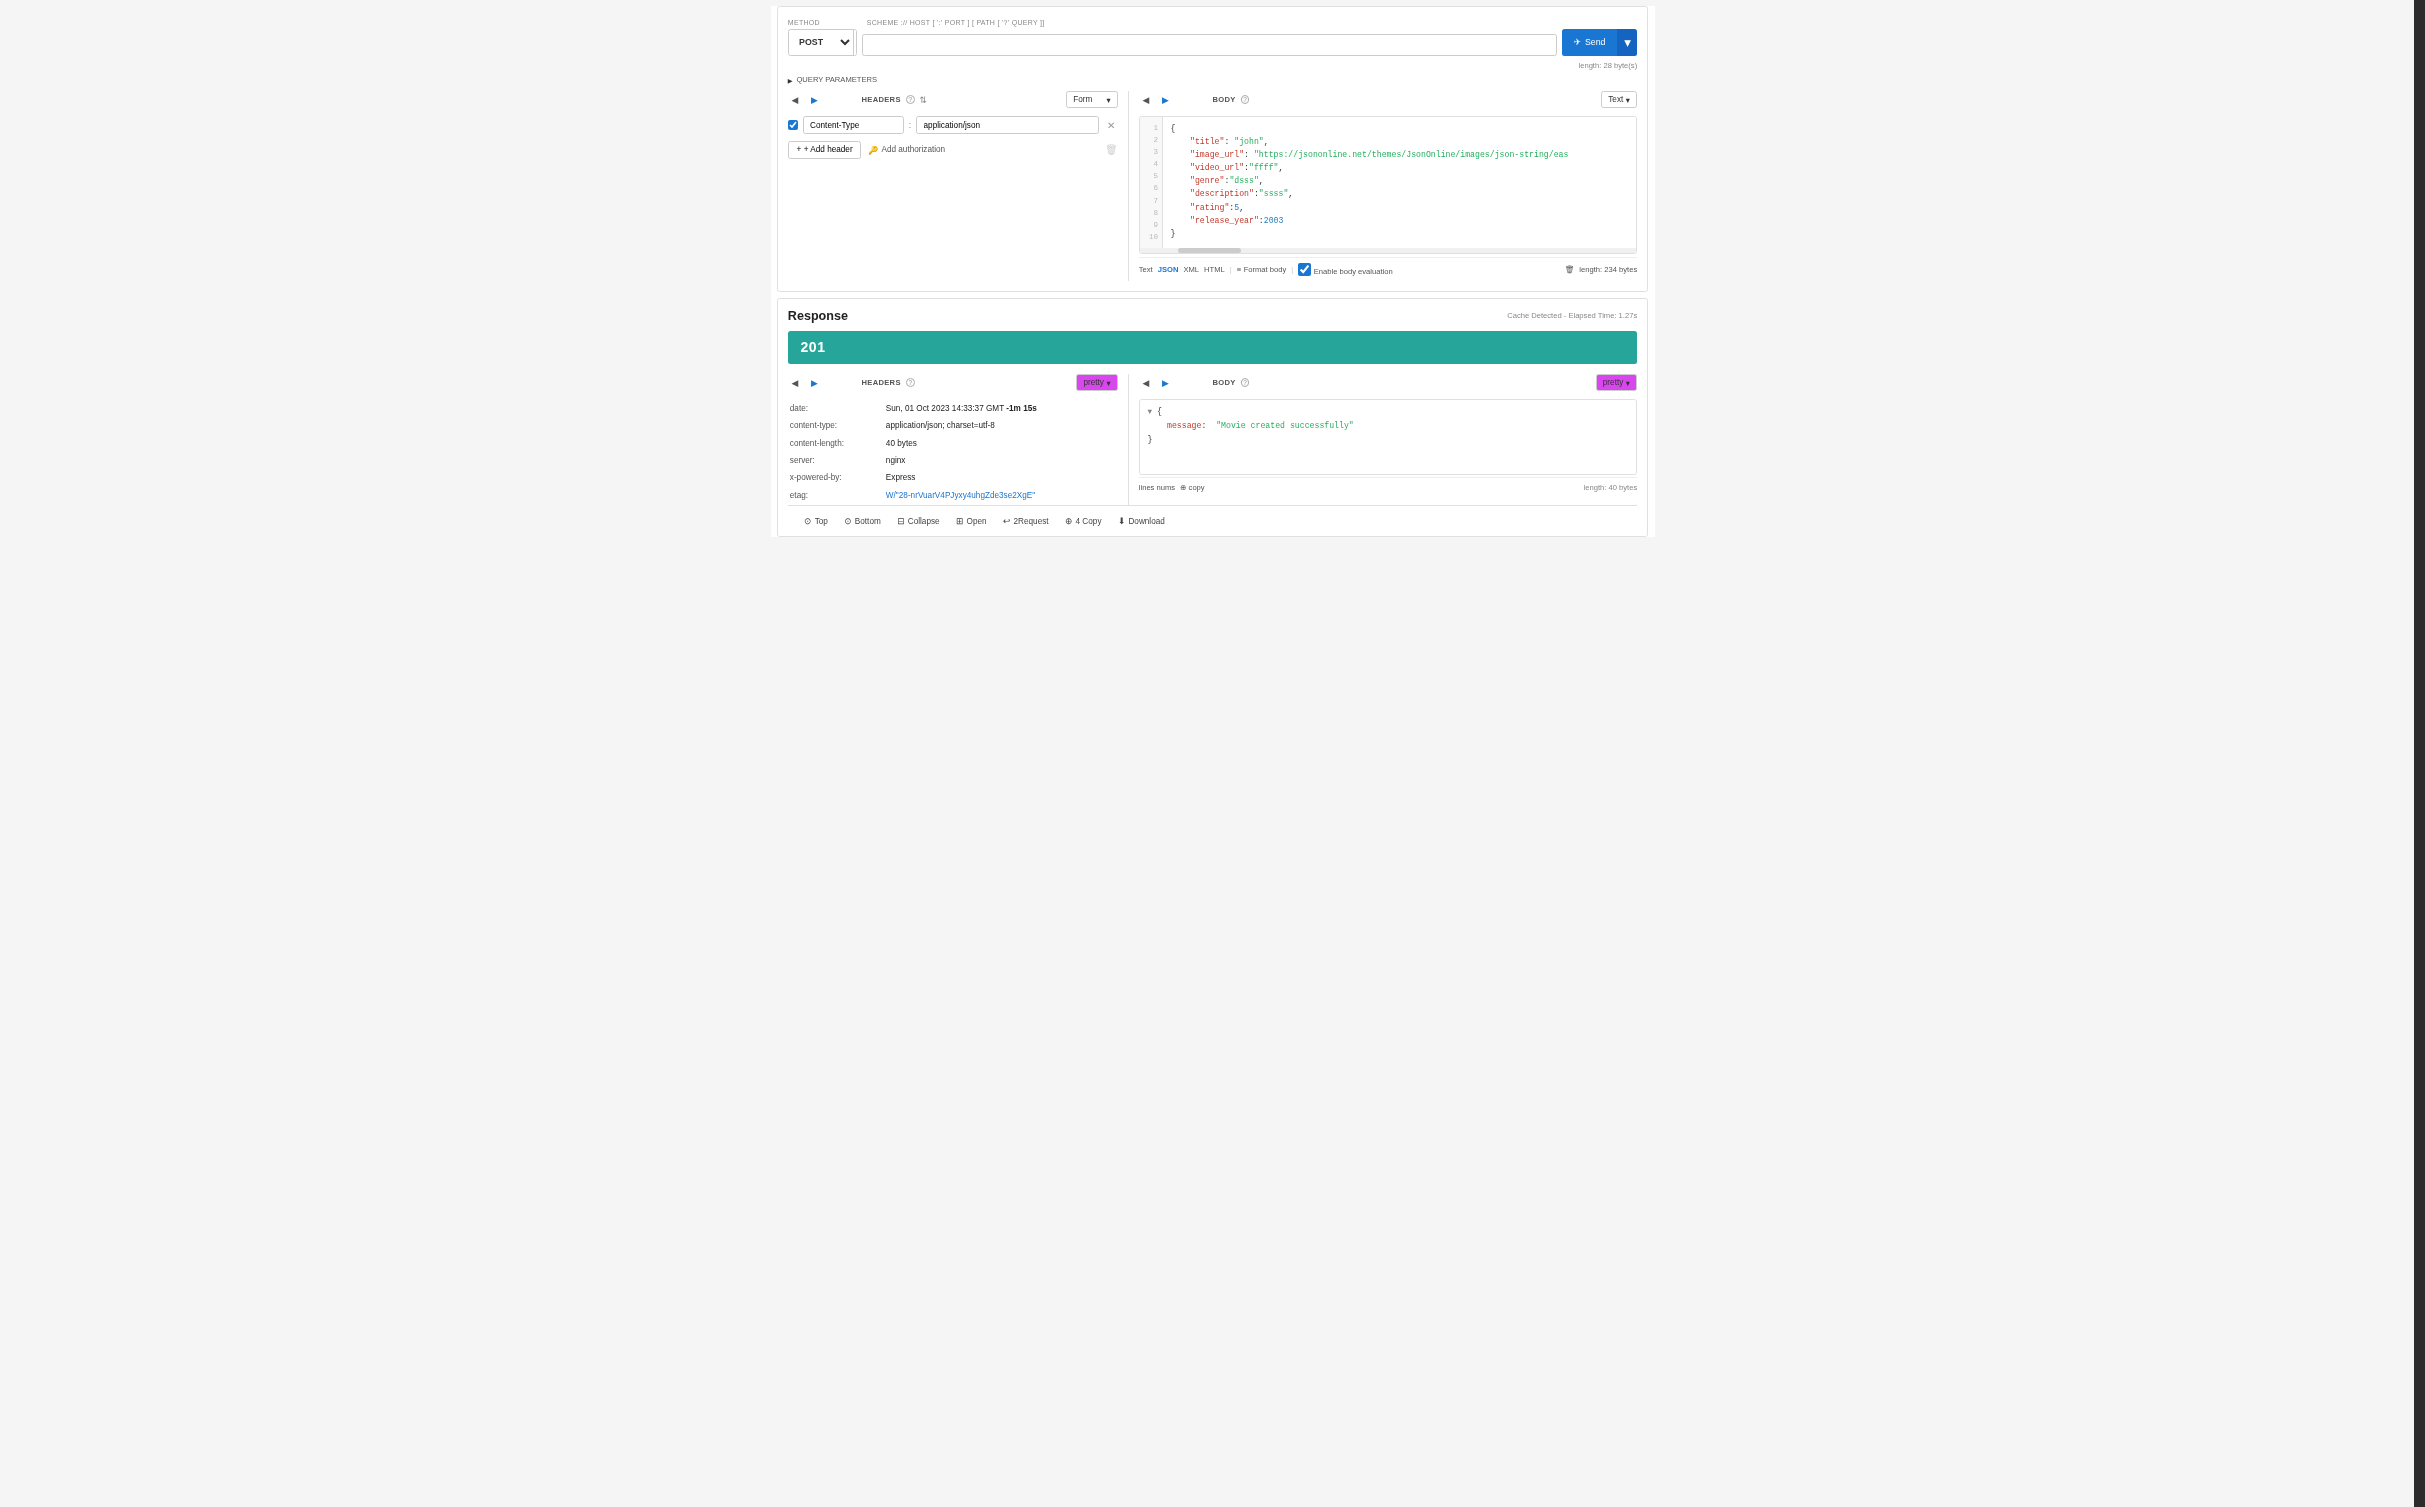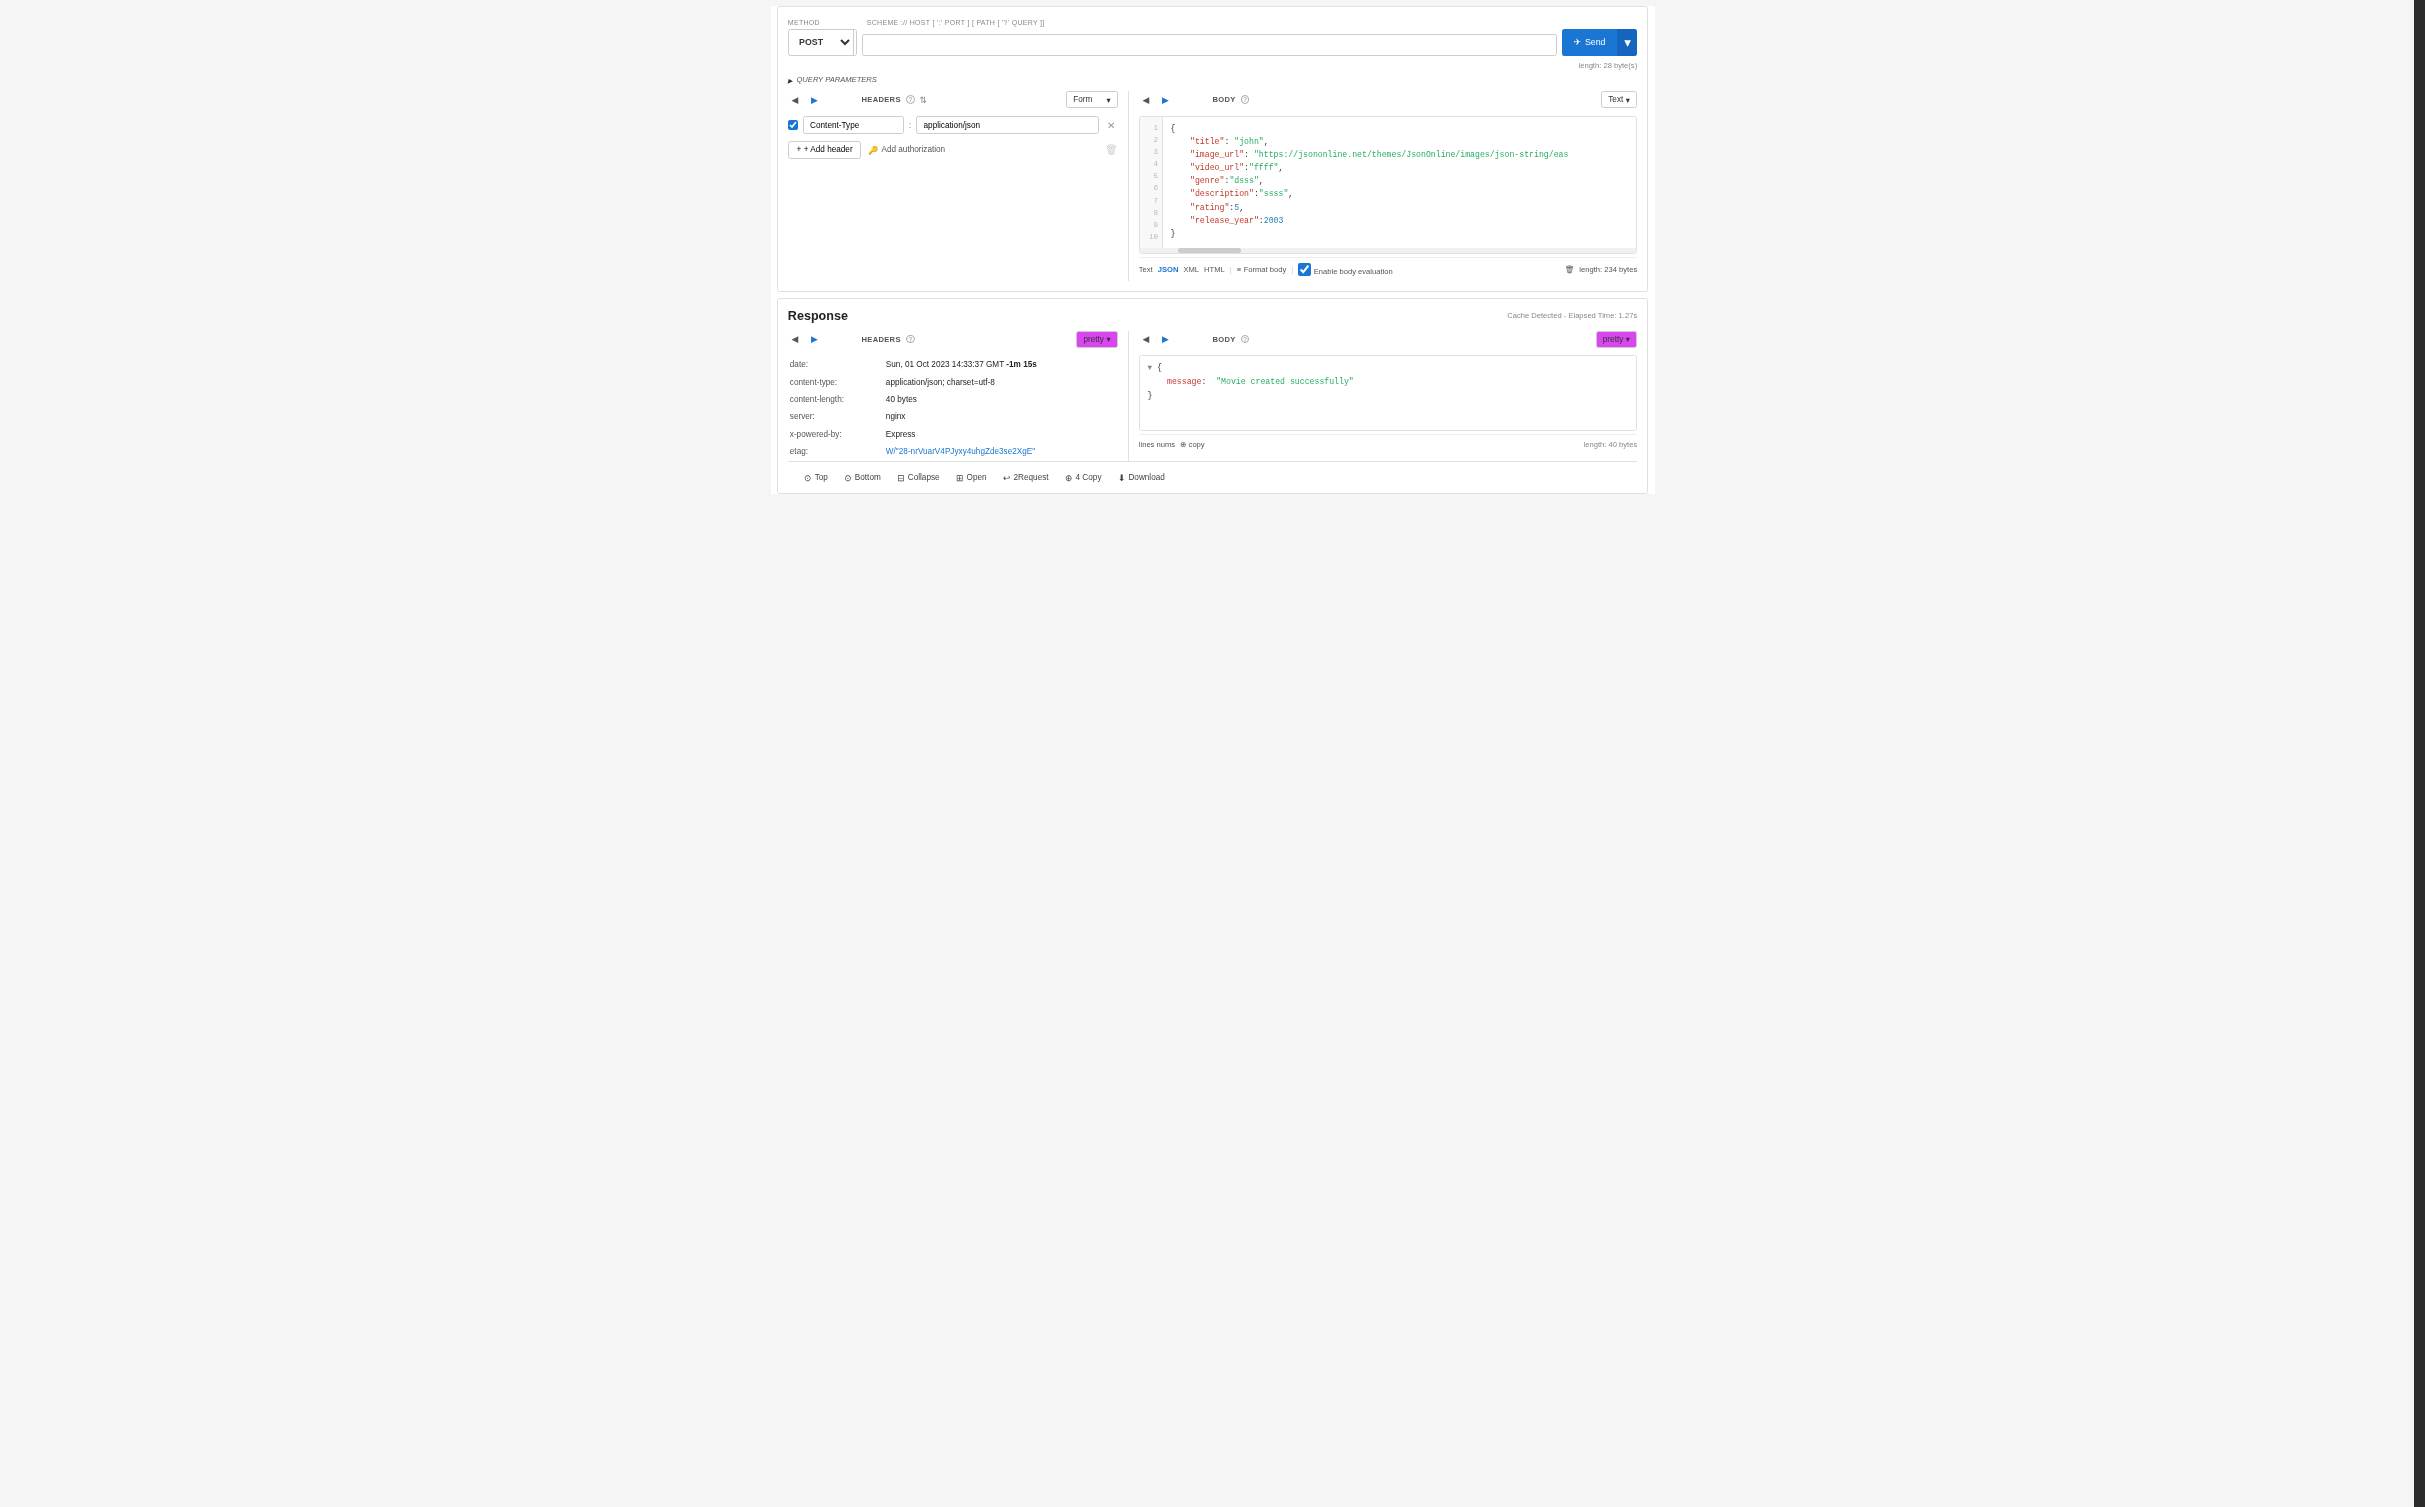--- a/index.html
+++ b/index.html
@@ -114,21 +114,20 @@
     }
 
     .query-params-row {
       display: flex;
       align-items: flex-end;
       gap: 3.8px;
       margin-bottom: 7.6px;
       font-size: 7.6px;
       color: #555;
       cursor: pointer;
-      font-style: italic;
     }
 
     .query-params-row .triangle {
       color: #333;
       font-size: 6.3px;
     }
 
     
     .hb-row {
       display: flex;
@@ -690,20 +689,21 @@
 
   </div>
 
   <div class="response-section">
 
     <div class="response-header-row">
       <span class="response-title">Response</span>
       <span class="cache-info">Cache Detected - Elapsed Time: 1.27s</span>
     </div>
 
+    <div class="status-bar">201</div>
 
     <div class="resp-hb-row">
 
       <div class="resp-headers-pane">
         <div class="pane-header">
           <span class="collapse-arrow">◀</span>
           <span class="collapse-arrow" style="color:#1976d2;">▶</span>
           <span class="pane-label">HEADERS</span>
           <span class="pane-info-icon">?</span>
           <div class="pretty-dropdown">

